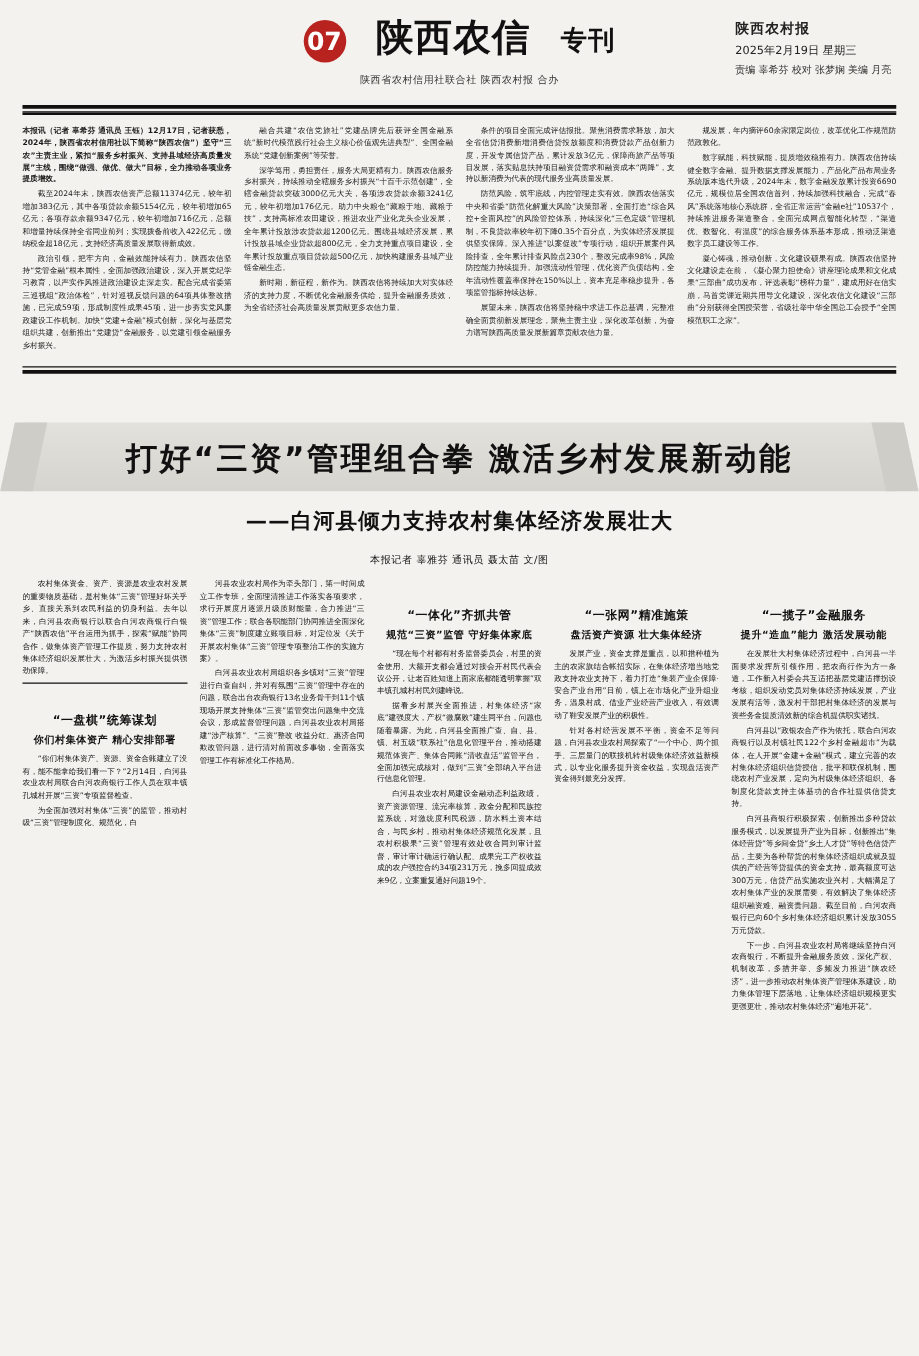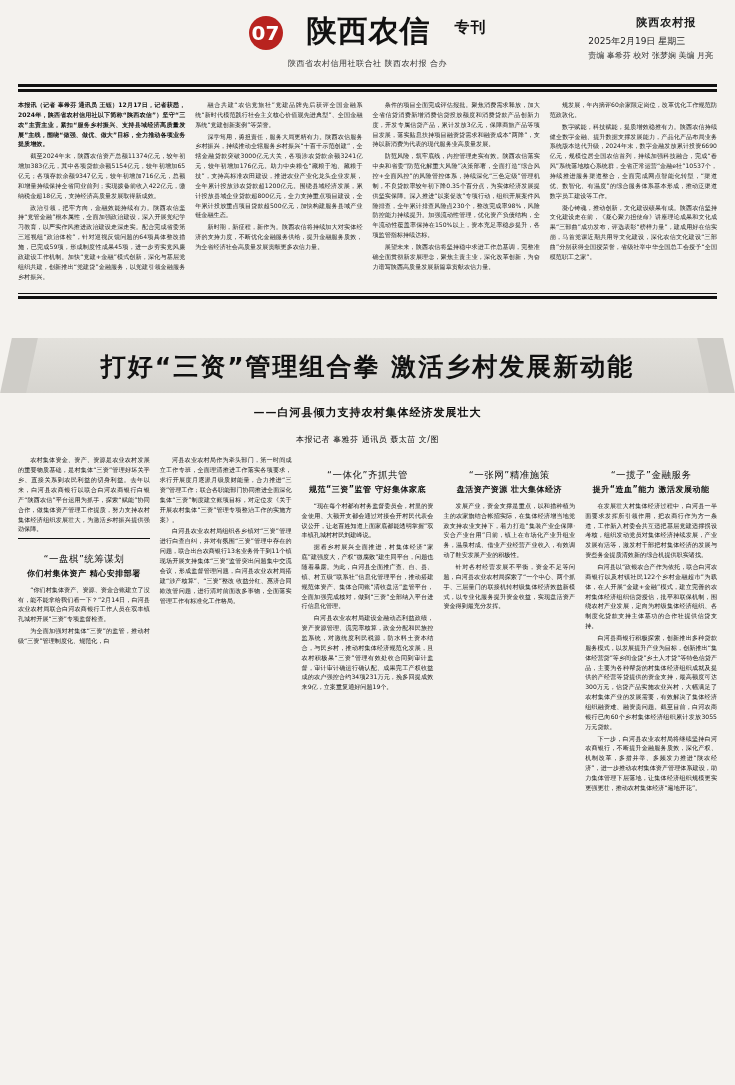--- a/index.html
+++ b/index.html
@@ -17,30 +17,30 @@
   .mh-center{display:flex;align-items:flex-start;justify-content:center;gap:24px;}
   .mh-logo{
     width:34px;height:34px;border-radius:50%;
     background:#b8231f;color:#fff;
     display:flex;align-items:center;justify-content:center;
     font-weight:bold;font-size:20px;font-family:"DejaVu Sans",sans-serif;
     margin-top:2px;
   }
   .mh-title{font-size:30px;font-weight:bold;letter-spacing:1px;line-height:1;margin-top:2px;}
   .mh-zhuankan{
-    font-size:15px;font-weight:bold;margin-top:4px;letter-spacing:1px;
+    font-size:21px;font-weight:bold;margin-top:4px;letter-spacing:1px;
     writing-mode:horizontal-tb;
   }
   .mh-sub{
     text-align:center;font-size:8px;color:#333;margin-top:8px;letter-spacing:.5px;
   }
   .mh-right{
     position:absolute;right:22px;top:14px;text-align:left;font-size:8px;line-height:1.6;color:#222;
   }
-  .mh-right .rt-paper{font-size:11px;font-weight:bold;letter-spacing:1px;margin-left:48px;}
+  .mh-right .rt-paper{font-size:11px;font-weight:bold;letter-spacing:1px;}
   .mh-right .rt-date{font-size:9px;margin-top:2px;}
   .mh-right .rt-credits{font-size:8px;margin-top:2px;color:#333;}
   .rule-thick{height:3px;background:#111;margin:6px 18px 0 18px;}
   .rule-thin{height:1px;background:#111;margin:2px 18px 0 18px;}
 
   
   .headline1{
     text-align:center;font-size:31px;font-weight:bold;letter-spacing:2px;
     margin:16px 0 10px 0;
   }
@@ -72,34 +72,34 @@
     padding:12px 0 10px 0;position:relative;margin-top:39px;
   }
   .banner-bg:before,.banner-bg:after{
     content:"";position:absolute;top:0;bottom:0;width:26px;
     background:#cfcdc8;
   }
   .banner-bg:before{left:-12px;transform:skewX(-12deg);}
   .banner-bg:after{right:-12px;transform:skewX(12deg);}
   .banner-title{font-size:25px;font-weight:bold;letter-spacing:2px;position:relative;z-index:2;}
   .banner-sub{
-    text-align:center;font-size:11px;font-weight:bold;margin-top:12px;letter-spacing:1px;
+    text-align:center;font-size:17px;font-weight:bold;margin-top:12px;letter-spacing:1px;
   }
   .banner-credits{
     text-align:center;font-size:8px;margin-top:14px;letter-spacing:.5px;
   }
 
   
   .lower{
     display:flex;gap:10px;padding:10px 18px 0 18px;box-sizing:border-box;
   }
   .lcol{flex:1;font-size:6.1px;line-height:1.62;text-align:justify;}
   .lcol p{margin:0 0 2px 0;text-indent:2em;}
   .sub-head{
-    text-align:center;font-weight:normal;font-size:9.5px;margin:12px 0 1px 0;letter-spacing:.5px;
+    text-align:center;font-weight:bold;font-size:9.5px;margin:22px 0 1px 0;letter-spacing:.5px;
   }
   .sub-head2{
     text-align:center;font-weight:bold;font-size:8px;margin:0 0 4px 0;letter-spacing:.5px;
   }
   .topline{border-top:1px solid #111;margin:4px 0 4px 0;}
 
   
   .photo-wrap{margin:6px 0 2px 0;}
   .photo{
     width:100%;height:205px;position:relative;overflow:hidden;

